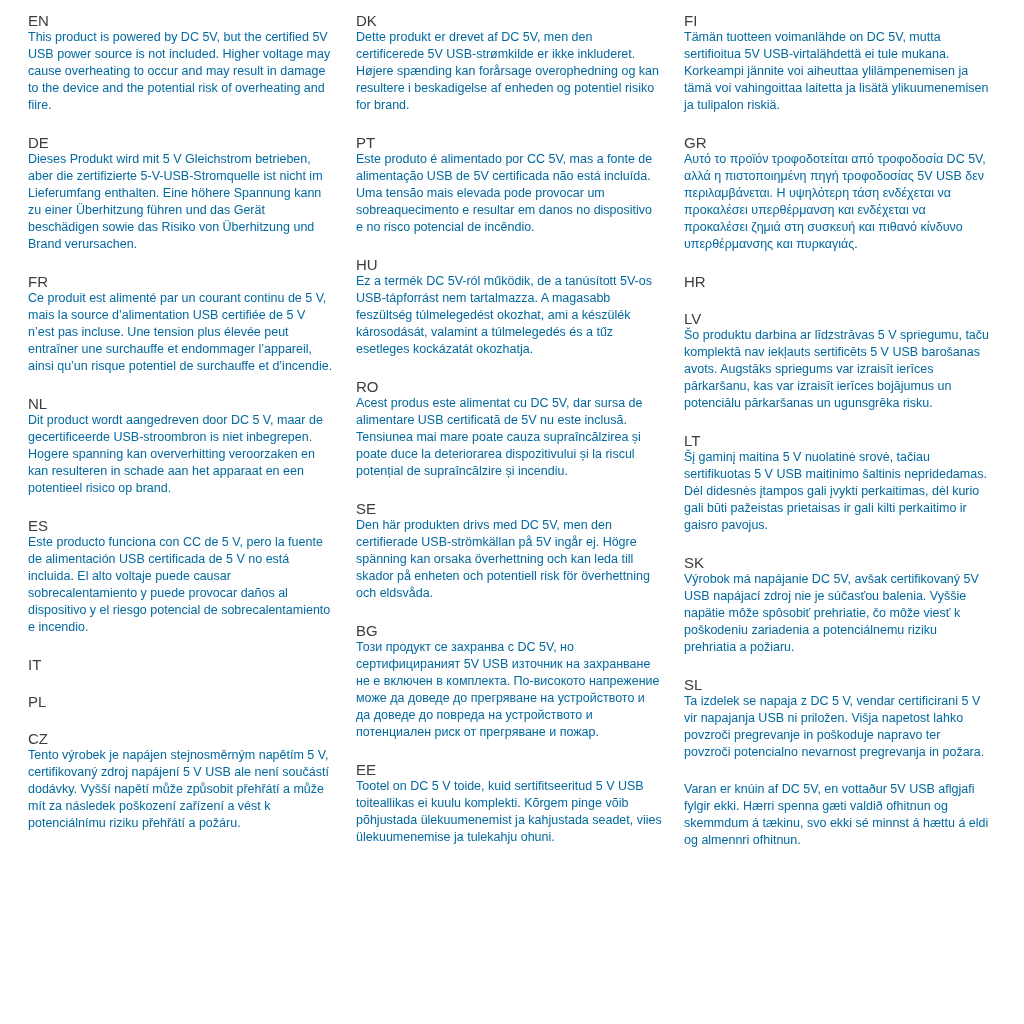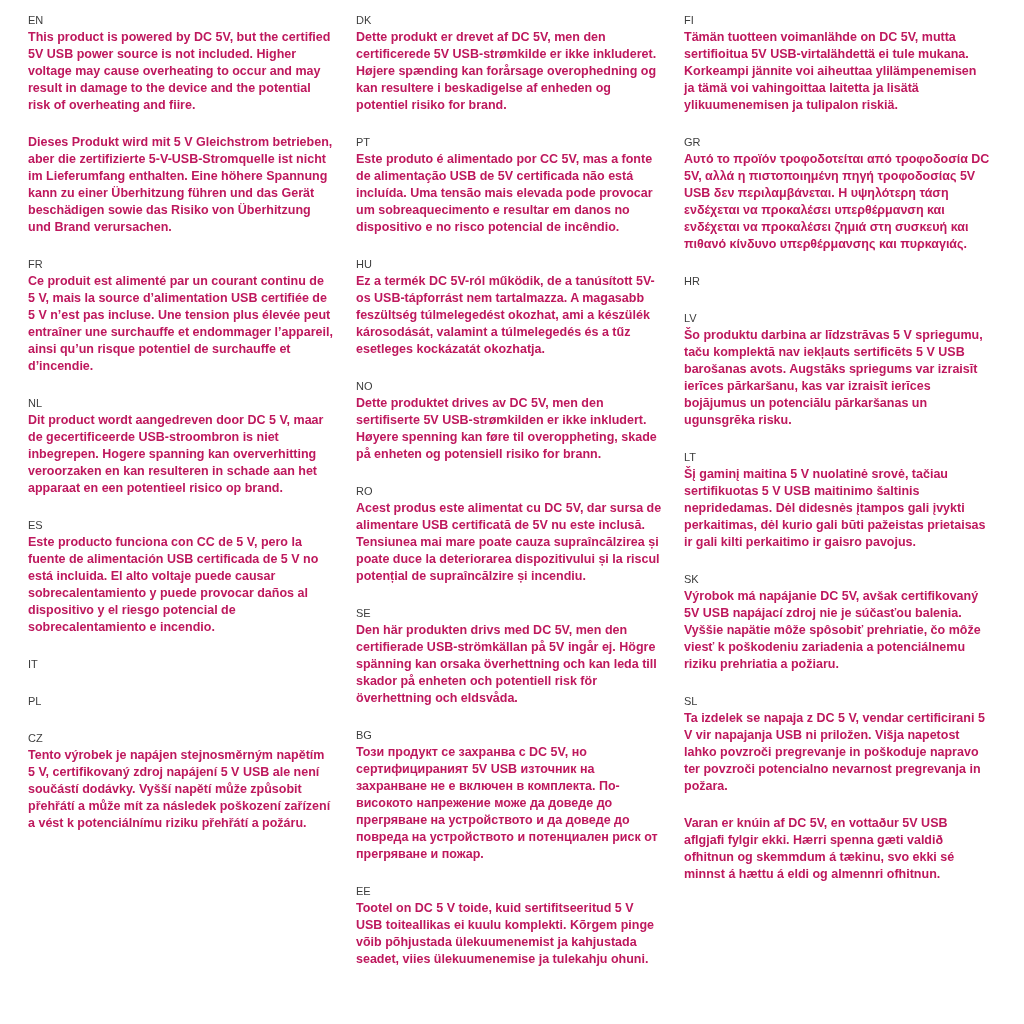--- a/index.html
+++ b/index.html
@@ -19,43 +19,44 @@
     gap: 22px;
   }
   .col {
     flex: 0 0 auto;
     width: 306px;
   }
   .lang-section {
     margin-bottom: 20px;
   }
   .lang-code {
-    font-size: 11px;
+    font-size: 15px;
     font-weight: 400;
     line-height: 17px;
     color: #3d3d3d;
   }
   .lang-text {
     font-size: 12.5px;
-    font-weight: 700;
+    font-weight: 400;
     line-height: 17px;
-    color: #be185d;
+    color: #0369a1;
   }
 </style>
 </head>
 <body>
 
 <div class="page">
 
   <div class="col">
     <section class="lang-section">
       <h2 class="lang-code">EN</h2>
       <p class="lang-text">This product is powered by DC 5V, but the certified 5V USB power source is not included. Higher voltage may cause overheating to occur and may result in damage to the device and the potential risk of overheating and fiire.</p>
     </section>
     <section class="lang-section">
+      <h2 class="lang-code">DE</h2>
       <p class="lang-text">Dieses Produkt wird mit 5 V Gleichstrom betrieben, aber die zertifizierte 5-V-USB-Stromquelle ist nicht im Lieferumfang enthalten. Eine höhere Spannung kann zu einer Überhitzung führen und das Gerät beschädigen sowie das Risiko von Überhitzung und Brand verursachen.</p>
     </section>
     <section class="lang-section">
       <h2 class="lang-code">FR</h2>
       <p class="lang-text">Ce produit est alimenté par un courant continu de 5 V, mais la source d’alimentation USB certifiée de 5 V n’est pas incluse. Une tension plus élevée peut entraîner une surchauffe et endommager l’appareil, ainsi qu’un risque potentiel de surchauffe et d’incendie.</p>
     </section>
     <section class="lang-section">
       <h2 class="lang-code">NL</h2>
       <p class="lang-text">Dit product wordt aangedreven door DC 5 V, maar de gecertificeerde USB-stroombron is niet inbegrepen. Hogere spanning kan oververhitting veroorzaken en kan resulteren in schade aan het apparaat en een potentieel risico op brand.</p>
     </section>
@@ -80,24 +81,20 @@
       <h2 class="lang-code">DK</h2>
       <p class="lang-text">Dette produkt er drevet af DC 5V, men den certificerede 5V USB-strømkilde er ikke inkluderet. Højere spænding kan forårsage overophedning og kan resultere i beskadigelse af enheden og potentiel risiko for brand.</p>
     </section>
     <section class="lang-section">
       <h2 class="lang-code">PT</h2>
       <p class="lang-text">Este produto é alimentado por CC 5V, mas a fonte de alimentação USB de 5V certificada não está incluída. Uma tensão mais elevada pode provocar um sobreaquecimento e resultar em danos no dispositivo e no risco potencial de incêndio.</p>
     </section>
     <section class="lang-section">
       <h2 class="lang-code">HU</h2>
       <p class="lang-text">Ez a termék DC 5V-ról működik, de a tanúsított 5V-os USB-tápforrást nem tartalmazza. A magasabb feszültség túlmelegedést okozhat, ami a készülék károsodását, valamint a túlmelegedés és a tűz esetleges kockázatát okozhatja.</p>
-    </section>
-    <section class="lang-section">
-      <h2 class="lang-code">NO</h2>
-      <p class="lang-text">Dette produktet drives av DC 5V, men den sertifiserte 5V USB-strømkilden er ikke inkludert. Høyere spenning kan føre til overoppheting, skade på enheten og potensiell risiko for brann.</p>
     </section>
     <section class="lang-section">
       <h2 class="lang-code">RO</h2>
       <p class="lang-text">Acest produs este alimentat cu DC 5V, dar sursa de alimentare USB certificată de 5V nu este inclusă. Tensiunea mai mare poate cauza supraîncălzirea și poate duce la deteriorarea dispozitivului și la riscul potențial de supraîncălzire și incendiu.</p>
     </section>
     <section class="lang-section">
       <h2 class="lang-code">SE</h2>
       <p class="lang-text">Den här produkten drivs med DC 5V, men den certifierade USB-strömkällan på 5V ingår ej. Högre spänning kan orsaka överhettning och kan leda till skador på enheten och potentiell risk för överhettning och eldsvåda.</p>
     </section>
     <section class="lang-section">

